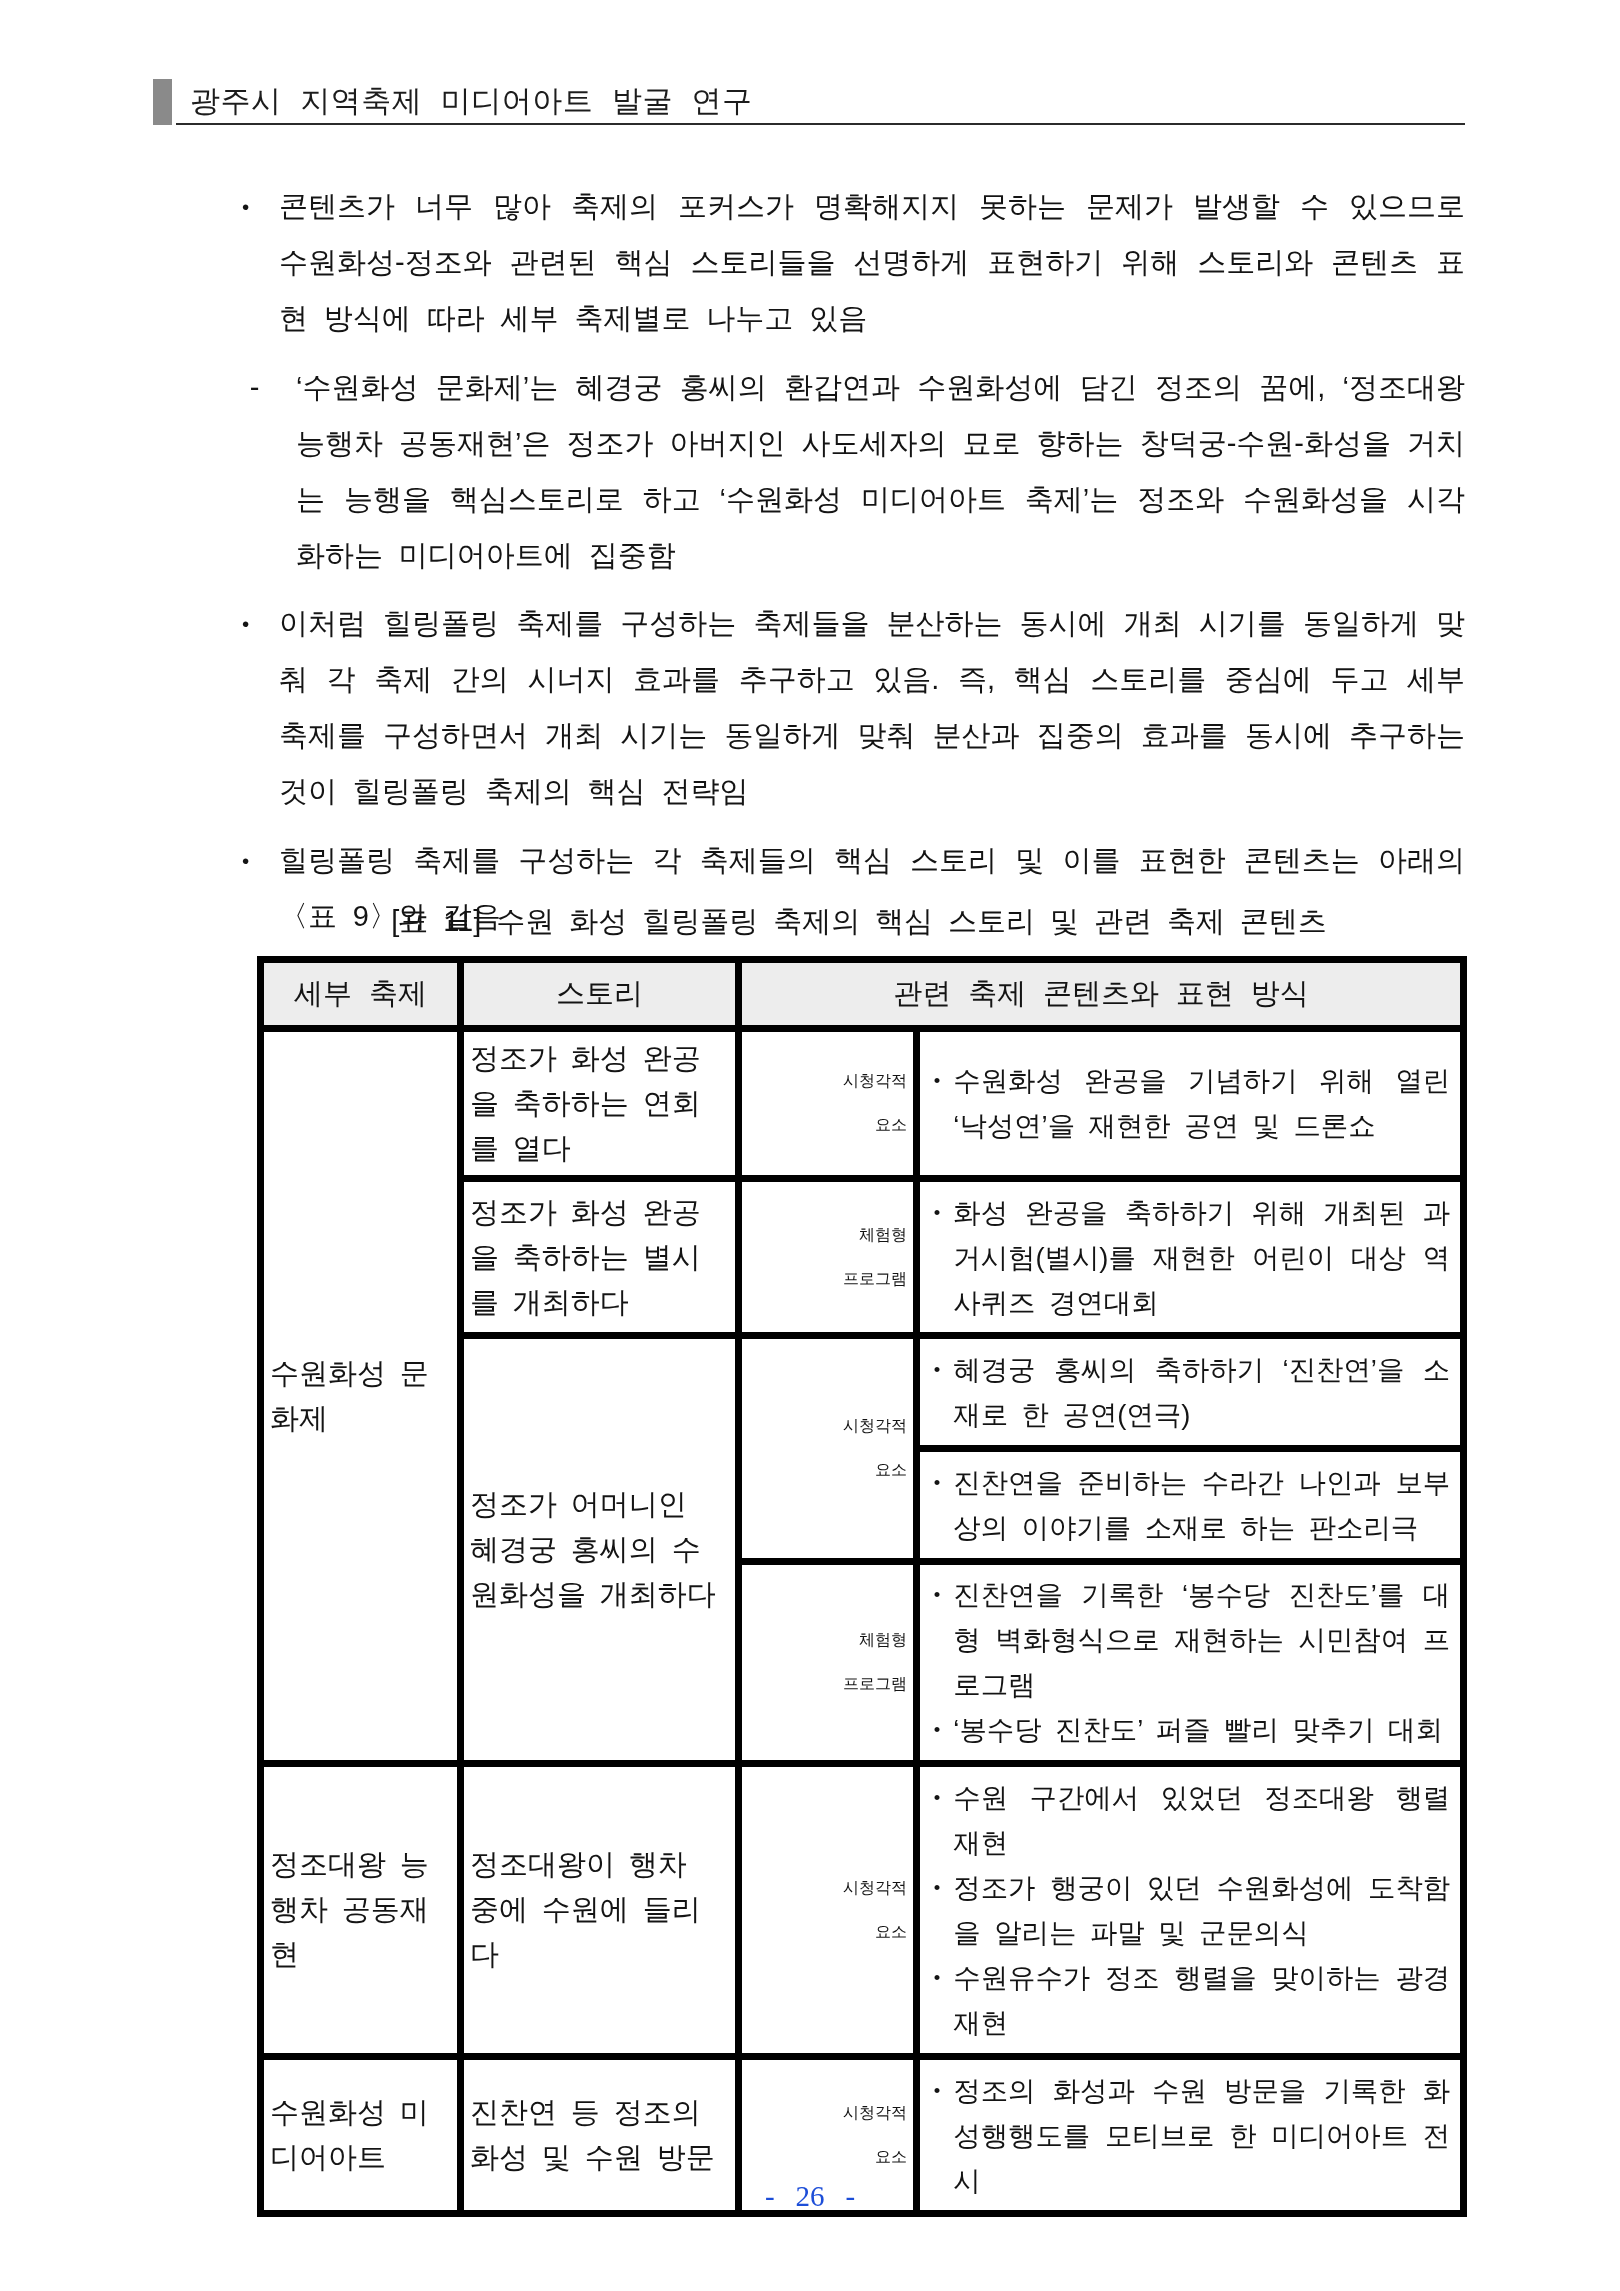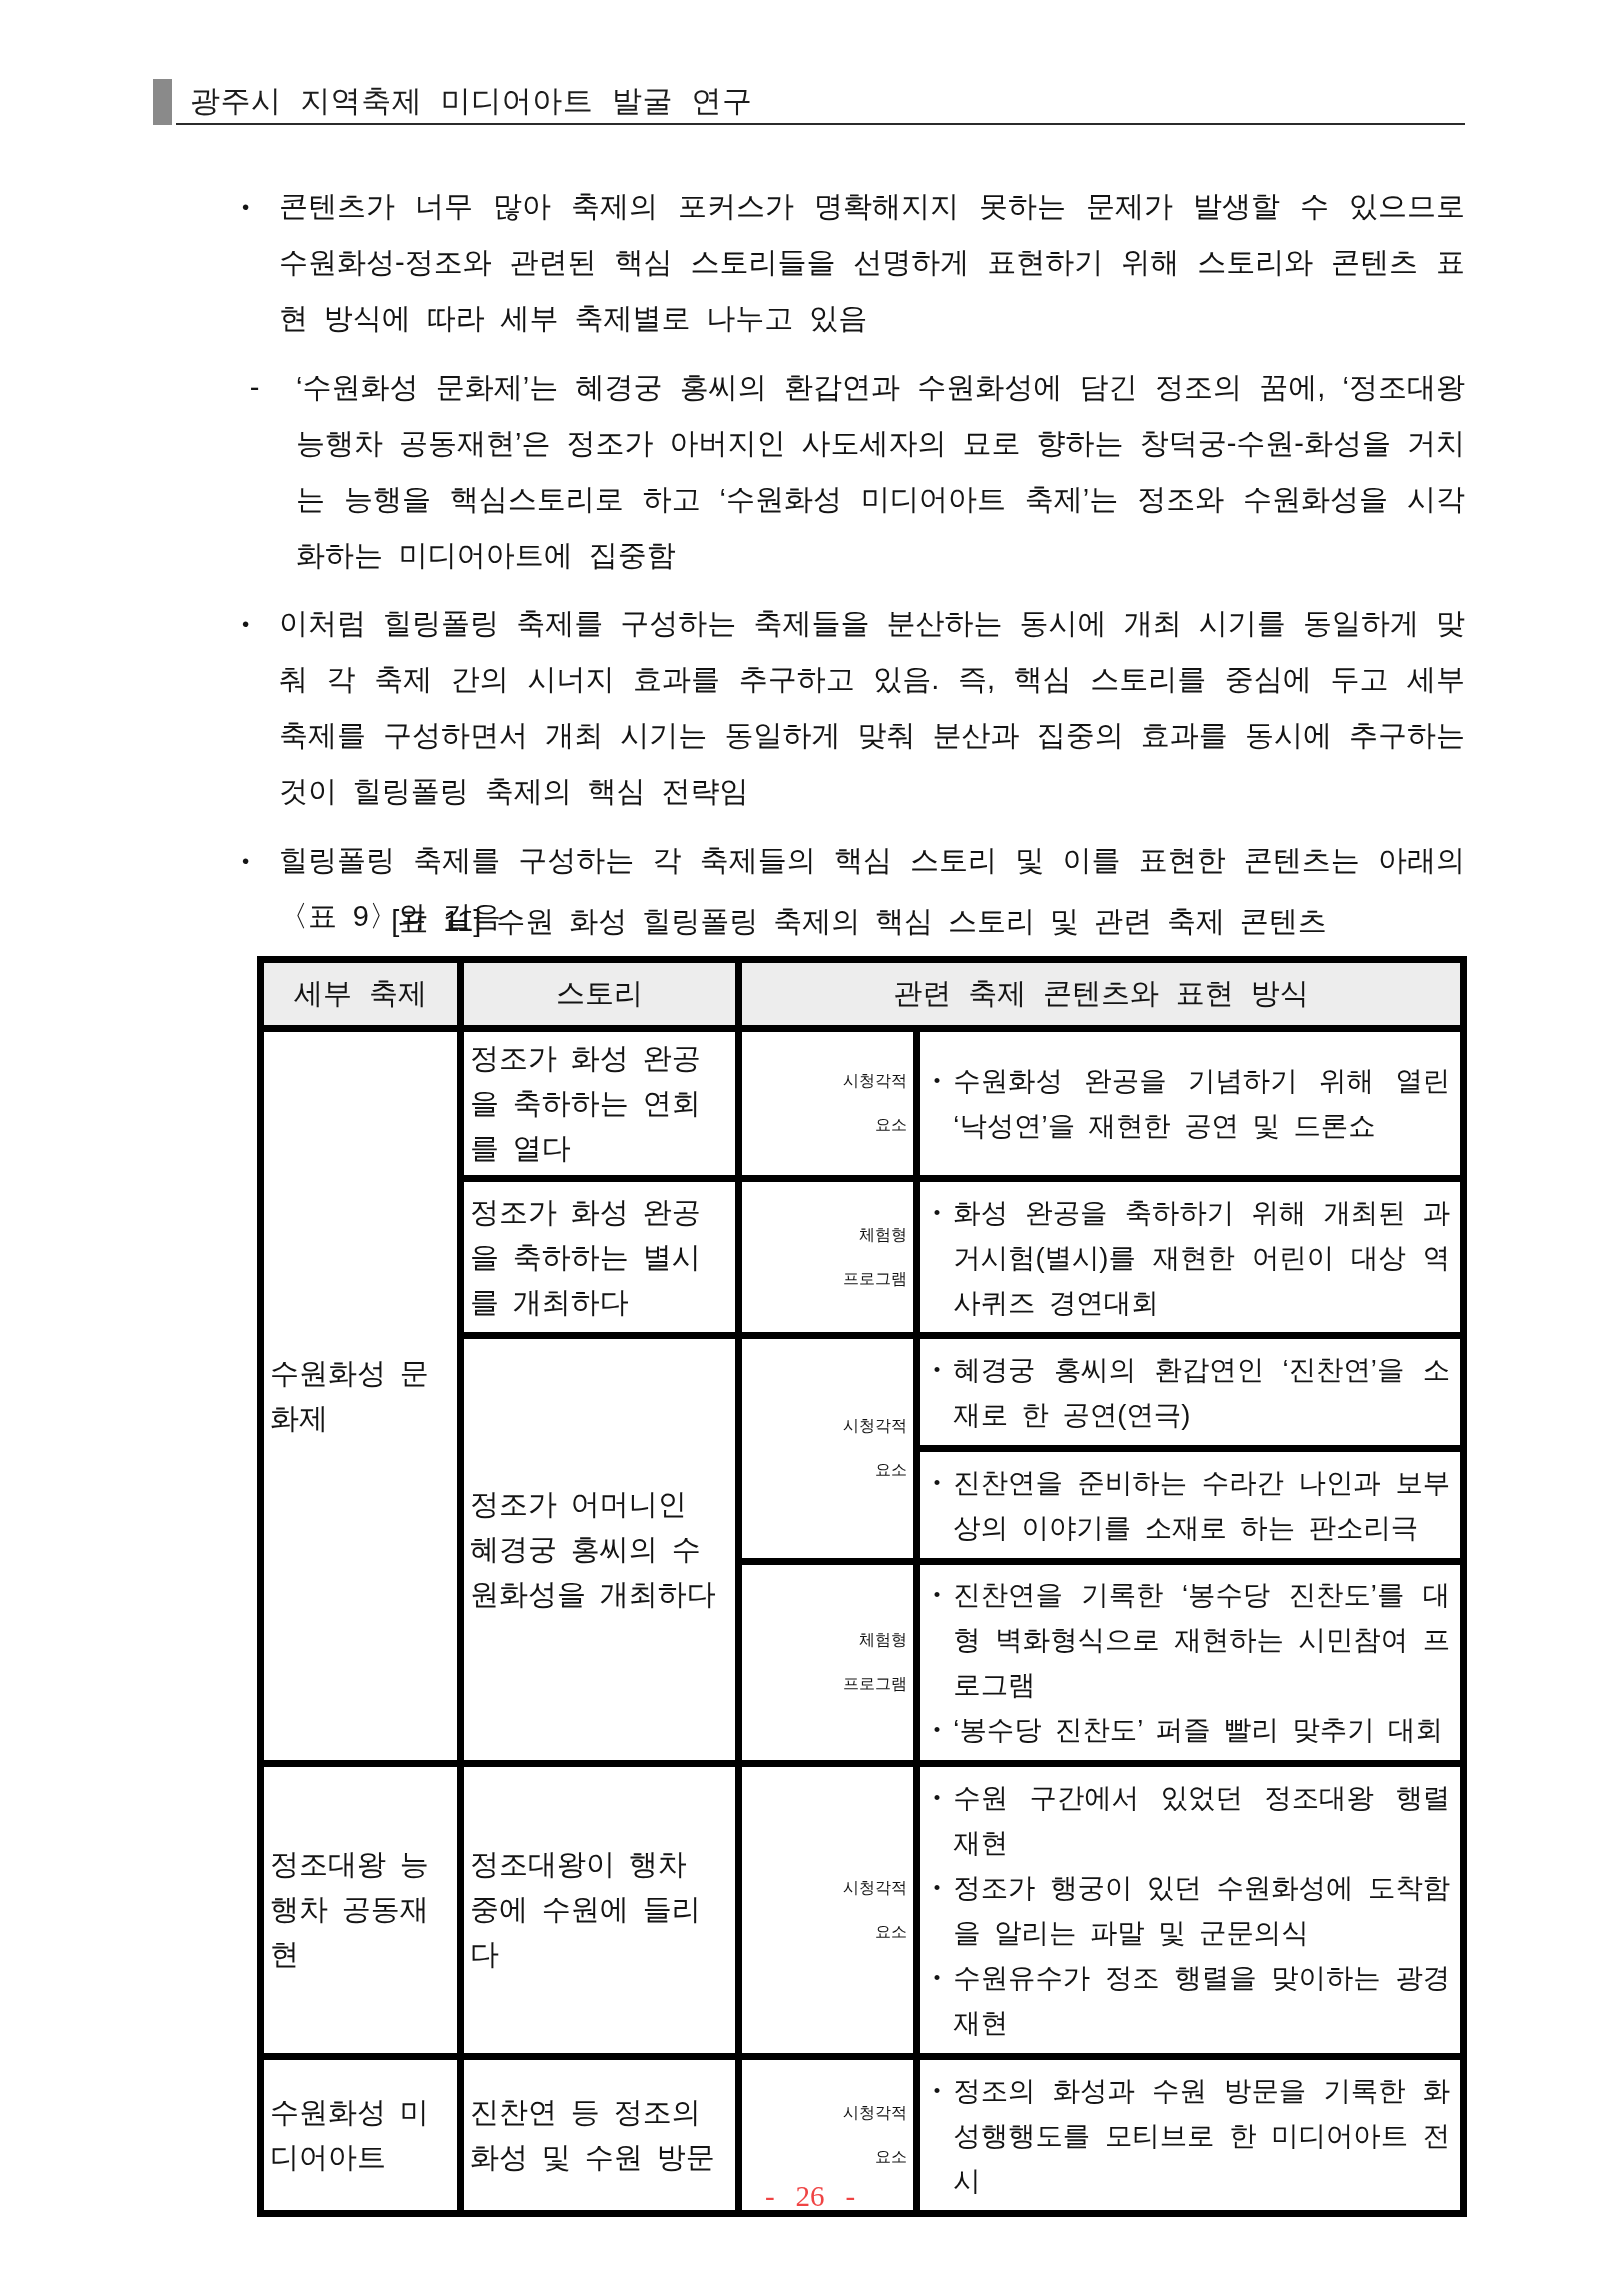--- a/index.html
+++ b/index.html
@@ -41,21 +41,21 @@
   .cell-mid{line-height:45px;word-spacing:5.9px;padding:3.9px 5.9px;margin-left:48px;}
   .cell-type{text-align:right;line-height:44px;word-spacing:5.9px;padding:3.9px 5.9px;font-size:16px;}
   .cell-cont{padding:7.8px 9.8px 7.8px 7.8px;font-size:27.4px;line-height:45px;text-align:justify;word-spacing:5.9px;vertical-align:middle;}
   .citem{position:relative;padding-left:25.5px;}
   .citem .bdot{position:absolute;left:5.9px;top:0;font-size:18.6px;}
   .u{text-underline-offset:5.9px;}
   
   .pageno{
     position:absolute;top:2180px;left:0;width:100%;
     text-align:center;font-family:"Liberation Serif",serif;
-    font-size:29px;word-spacing:13.7px;color:#ef4444;
+    font-size:29px;word-spacing:13.7px;color:#1d4ed8;
   }
 </style>
 </head>
 <body>
 
 <div class="page">
 
   <div class="h-bar"></div>
   <div class="h-title">광주시 지역축제 미디어아트 발굴 연구</div>
   <div class="h-rule"></div>
@@ -123,21 +123,21 @@
       </tr>
 
       <tr style="height:104px">
         <td class="cell-mid" rowspan="3">정조가 어머니인 혜경궁 홍씨의 수원화성을 개최하다</td>
         <td class="cell-type" rowspan="2">
           <div>시청각적</div>
           <div class="u">요소</div>
         </td>
         <td class="cell-cont">
           <div class="citem">
-            <span class="bdot">•</span><span>혜경궁 홍씨의 환갑연인 ‘진찬연’을 소재로 한 공연(연극)</span>
+            <span class="bdot">•</span><span>혜경궁 홍씨의 축하하기 ‘진찬연’을 소재로 한 공연(연극)</span>
           </div>
         </td>
       </tr>
 
       <tr style="height:107px">
         <td class="cell-cont">
           <div class="citem">
             <span class="bdot">•</span><span>진찬연을 준비하는 수라간 나인과 보부상의 이야기를 소재로 하는 판소리극</span>
           </div>
         </td>

